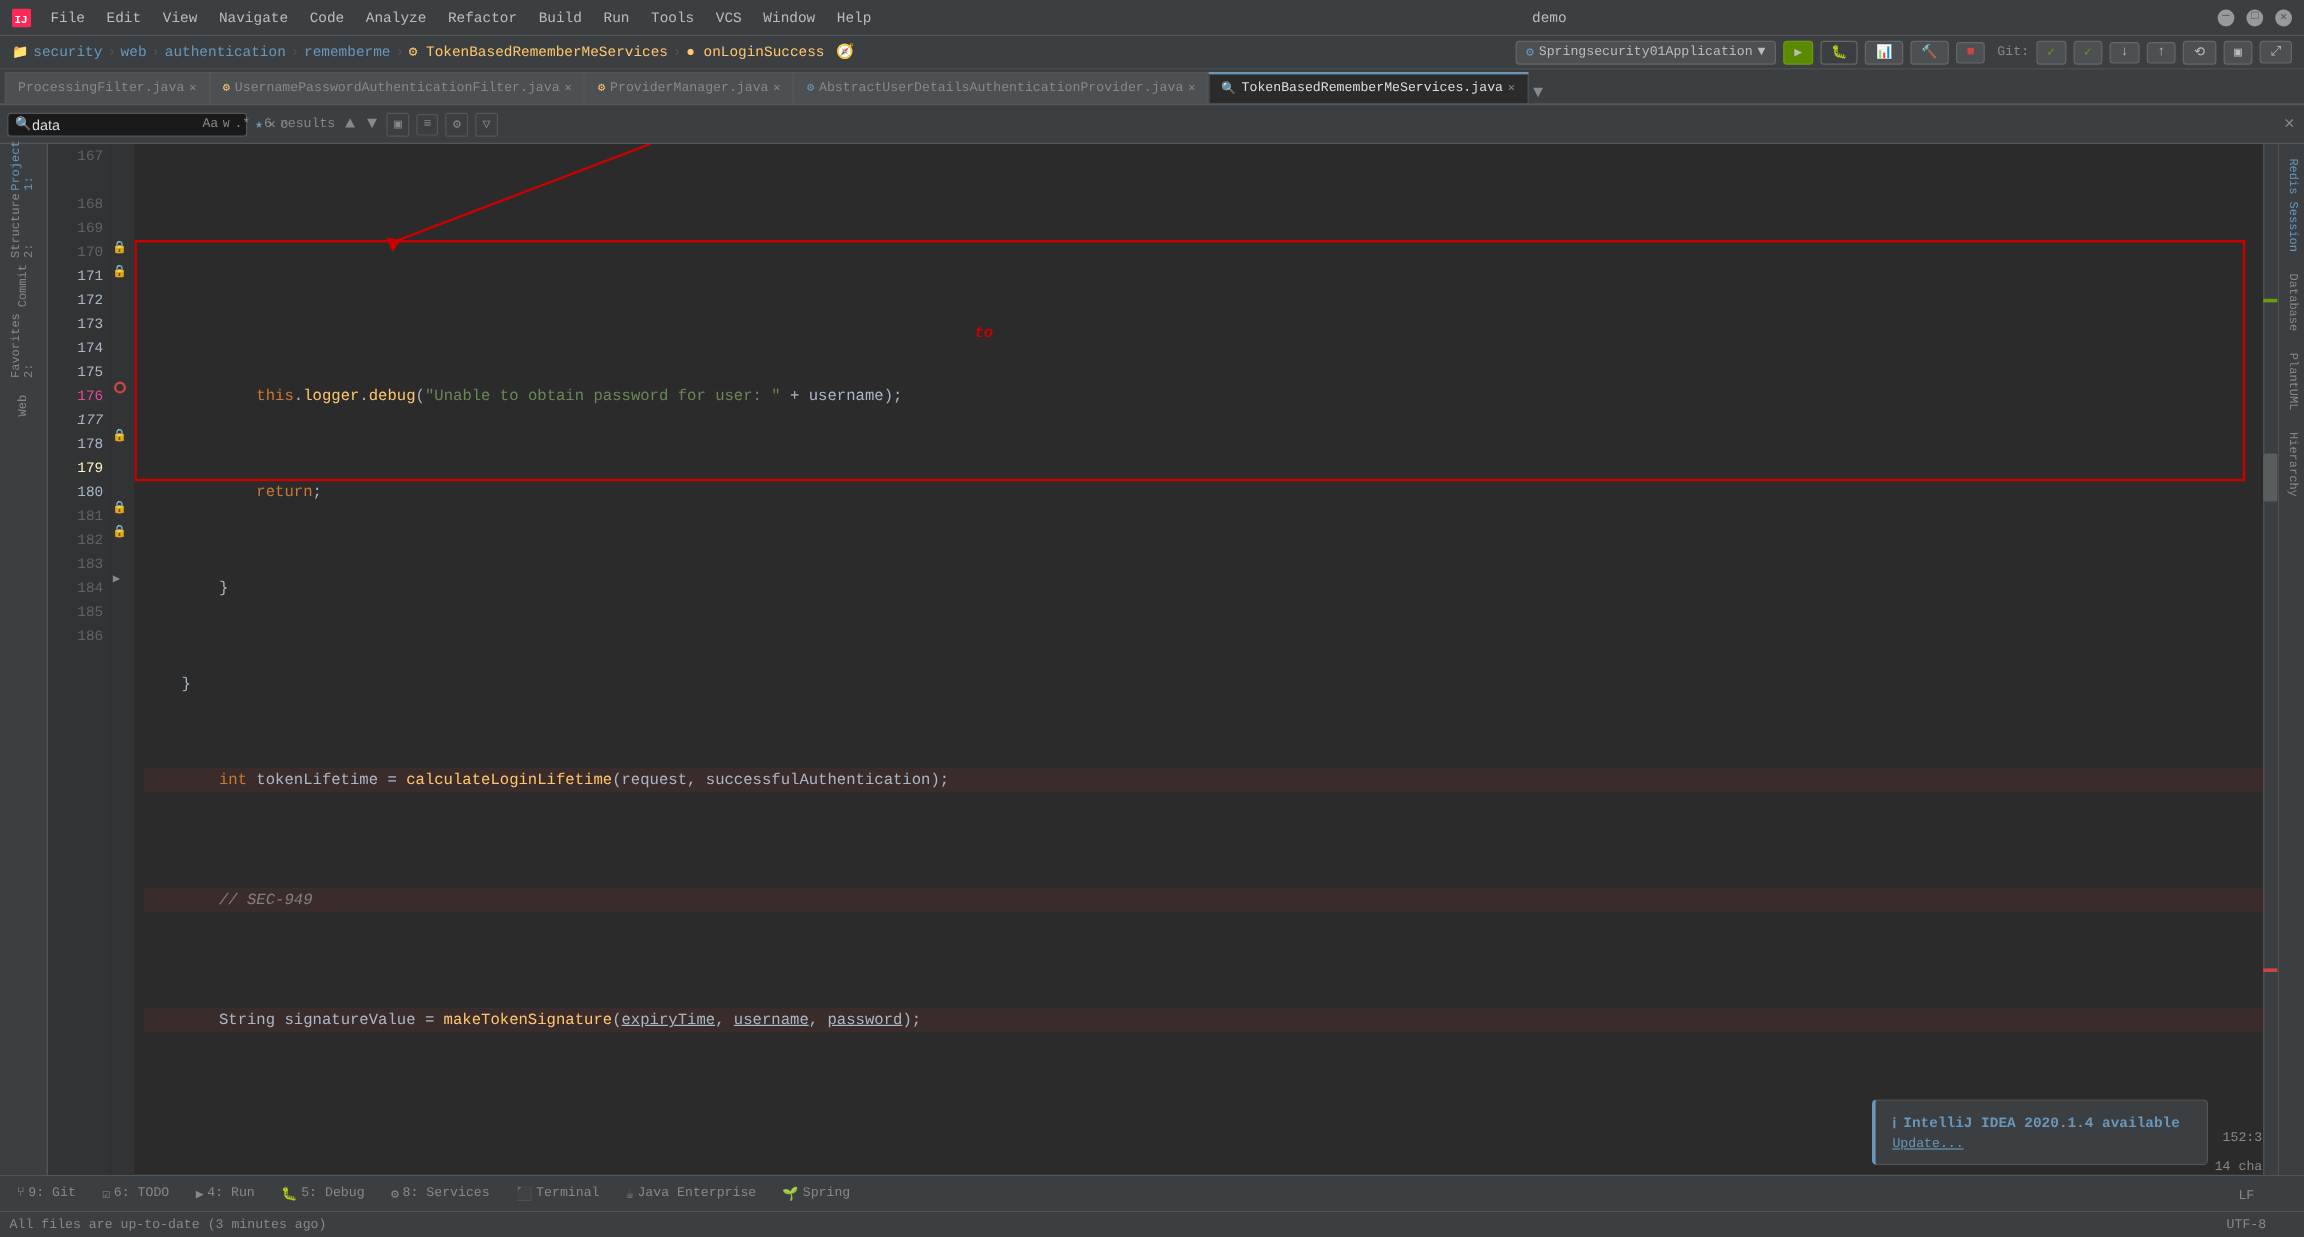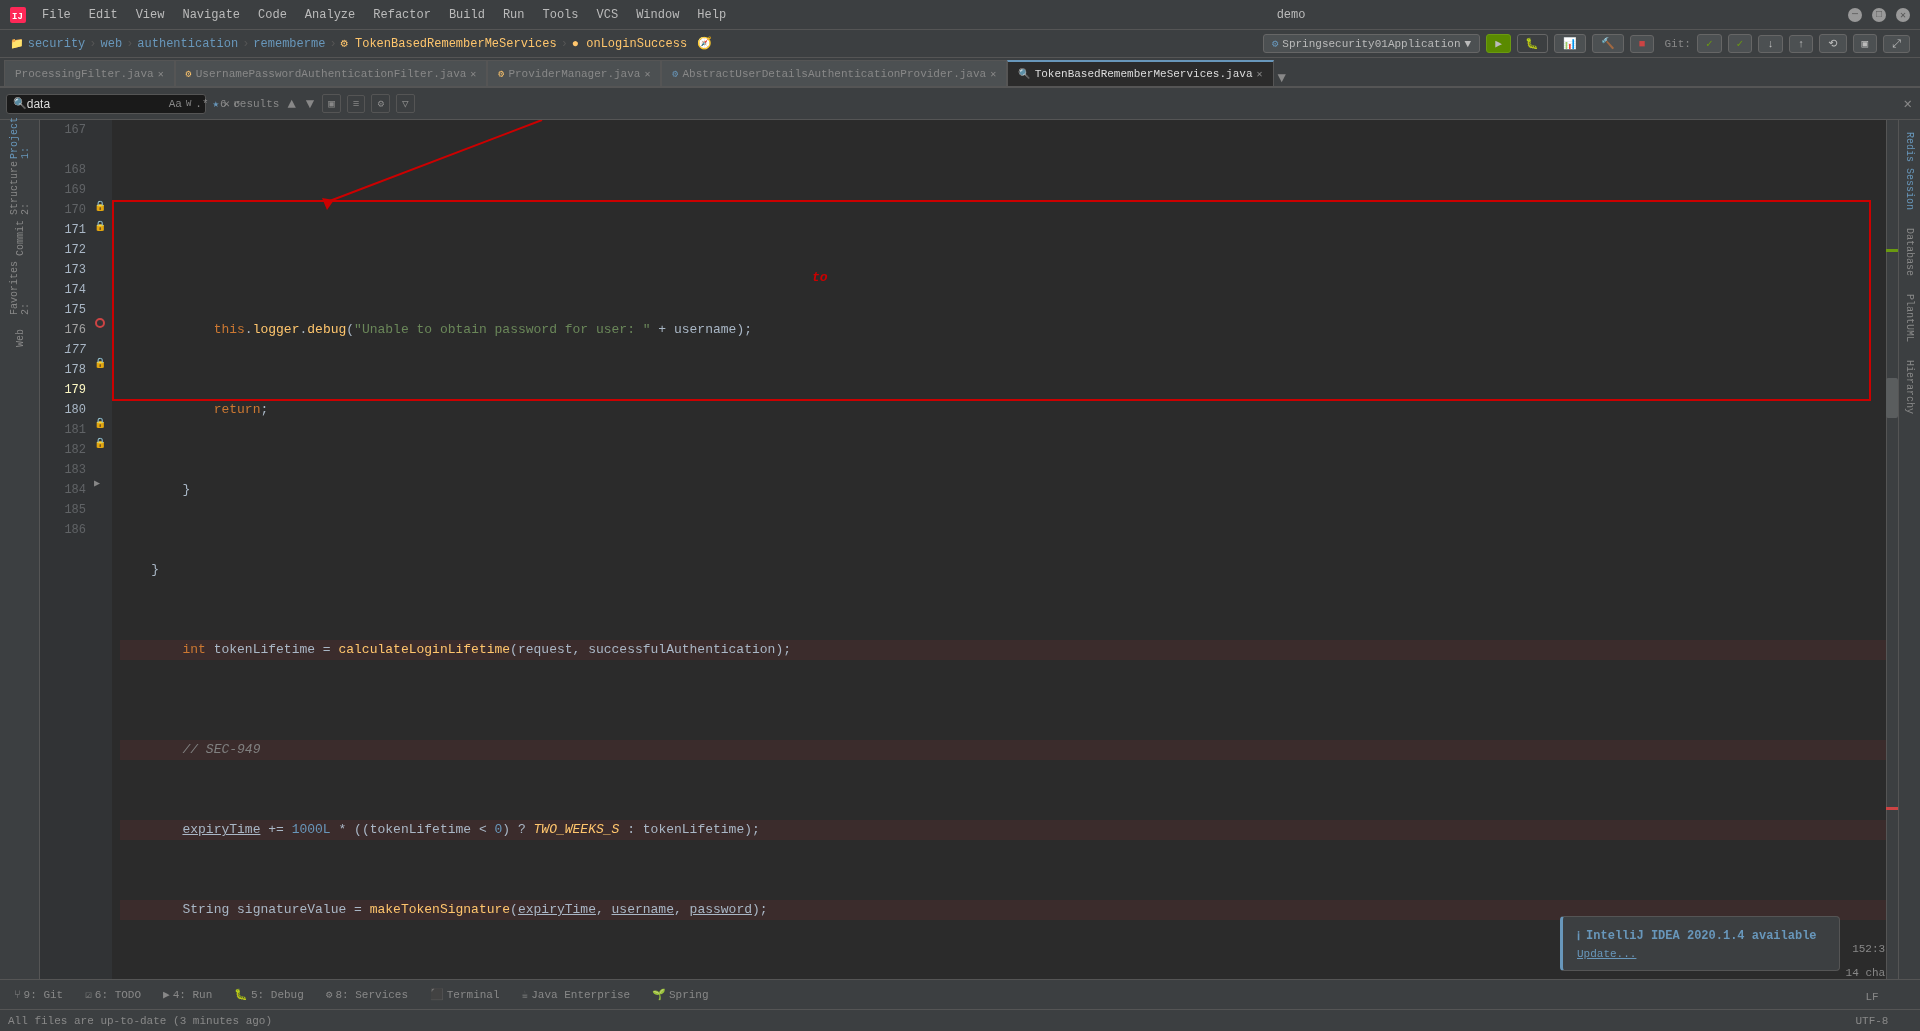--- a/index.html
+++ b/index.html
@@ -516,21 +516,21 @@
       <div style="line-height:20px; padding-top:0px;">
         <div style="height:20px; line-height:20px;">167</div>
         <div style="height:20px; line-height:20px;margin-top:20px;">168</div>
         <div style="height:20px; line-height:20px;">169</div>
         <div style="height:20px; line-height:20px;">170</div>
         <div style="height:20px; line-height:20px; color:#a9b7c6;">171</div>
         <div style="height:20px; line-height:20px; color:#a9b7c6;">172</div>
         <div style="height:20px; line-height:20px; color:#a9b7c6;">173</div>
         <div style="height:20px; line-height:20px; color:#a9b7c6;">174</div>
         <div style="height:20px; line-height:20px; color:#a9b7c6;">175</div>
-        <div style="height:20px; line-height:20px; color:#a3a3a3;">176</div>
+        <div style="height:20px; line-height:20px; color:#ec4899;">176</div>
         <div style="height:20px; line-height:20px; color:#a9b7c6;font-style:italic;">177</div>
         <div style="height:20px; line-height:20px; color:#a9b7c6;">178</div>
         <div style="height:20px; line-height:20px; color:#fef9c3;">179</div>
         <div style="height:20px; line-height:20px; color:#a9b7c6;">180</div>
         <div style="height:20px; line-height:20px;">181</div>
         <div style="height:20px; line-height:20px;text-align:right;">182</div>
         <div style="height:20px; line-height:20px;">183</div>
         <div style="height:20px; line-height:20px;">184</div>
         <div style="height:20px; line-height:20px;">185</div>
         <div style="height:20px; line-height:20px;">186</div>
@@ -587,23 +587,20 @@
       
       <div class="code-line" style="background:rgba(255,60,60,0.08);">
         <span>&nbsp;&nbsp;&nbsp;&nbsp;&nbsp;&nbsp;&nbsp;&nbsp;<span class="kw">int</span> <span class="var">tokenLifetime</span> = <span class="method">calculateLoginLifetime</span>(<span class="var">request</span>, <span class="var">successfulAuthentication</span>);</span>
       </div>
       
       
       <div class="code-line" style="background:rgba(255,60,60,0.08);">
         <span>&nbsp;&nbsp;&nbsp;&nbsp;&nbsp;&nbsp;&nbsp;&nbsp;<span class="comment">// SEC-949</span></span>
       </div>
       
-      <div class="code-line" style="background:rgba(255,60,60,0.08);">
-        <span>&nbsp;&nbsp;&nbsp;&nbsp;&nbsp;&nbsp;&nbsp;&nbsp;<span class="var underline">expiryTime</span> += <span class="num">1000L</span> * ((<span class="var">tokenLifetime</span> &lt; <span class="num">0</span>) ? <span class="field italic-method">TWO_WEEKS_S</span> : <span class="var">tokenLifetime</span>);</span>
-      </div>
       
       <div class="code-line" style="background:rgba(255,60,60,0.08);">
         <span>&nbsp;&nbsp;&nbsp;&nbsp;&nbsp;&nbsp;&nbsp;&nbsp;<span class="type">String</span> <span class="var">signatureValue</span> = <span class="method">makeTokenSignature</span>(<span class="var underline">expiryTime</span>, <span class="var underline">username</span>, <span class="var underline">password</span>);</span>
       </div>
       
       
       
       
       
       

